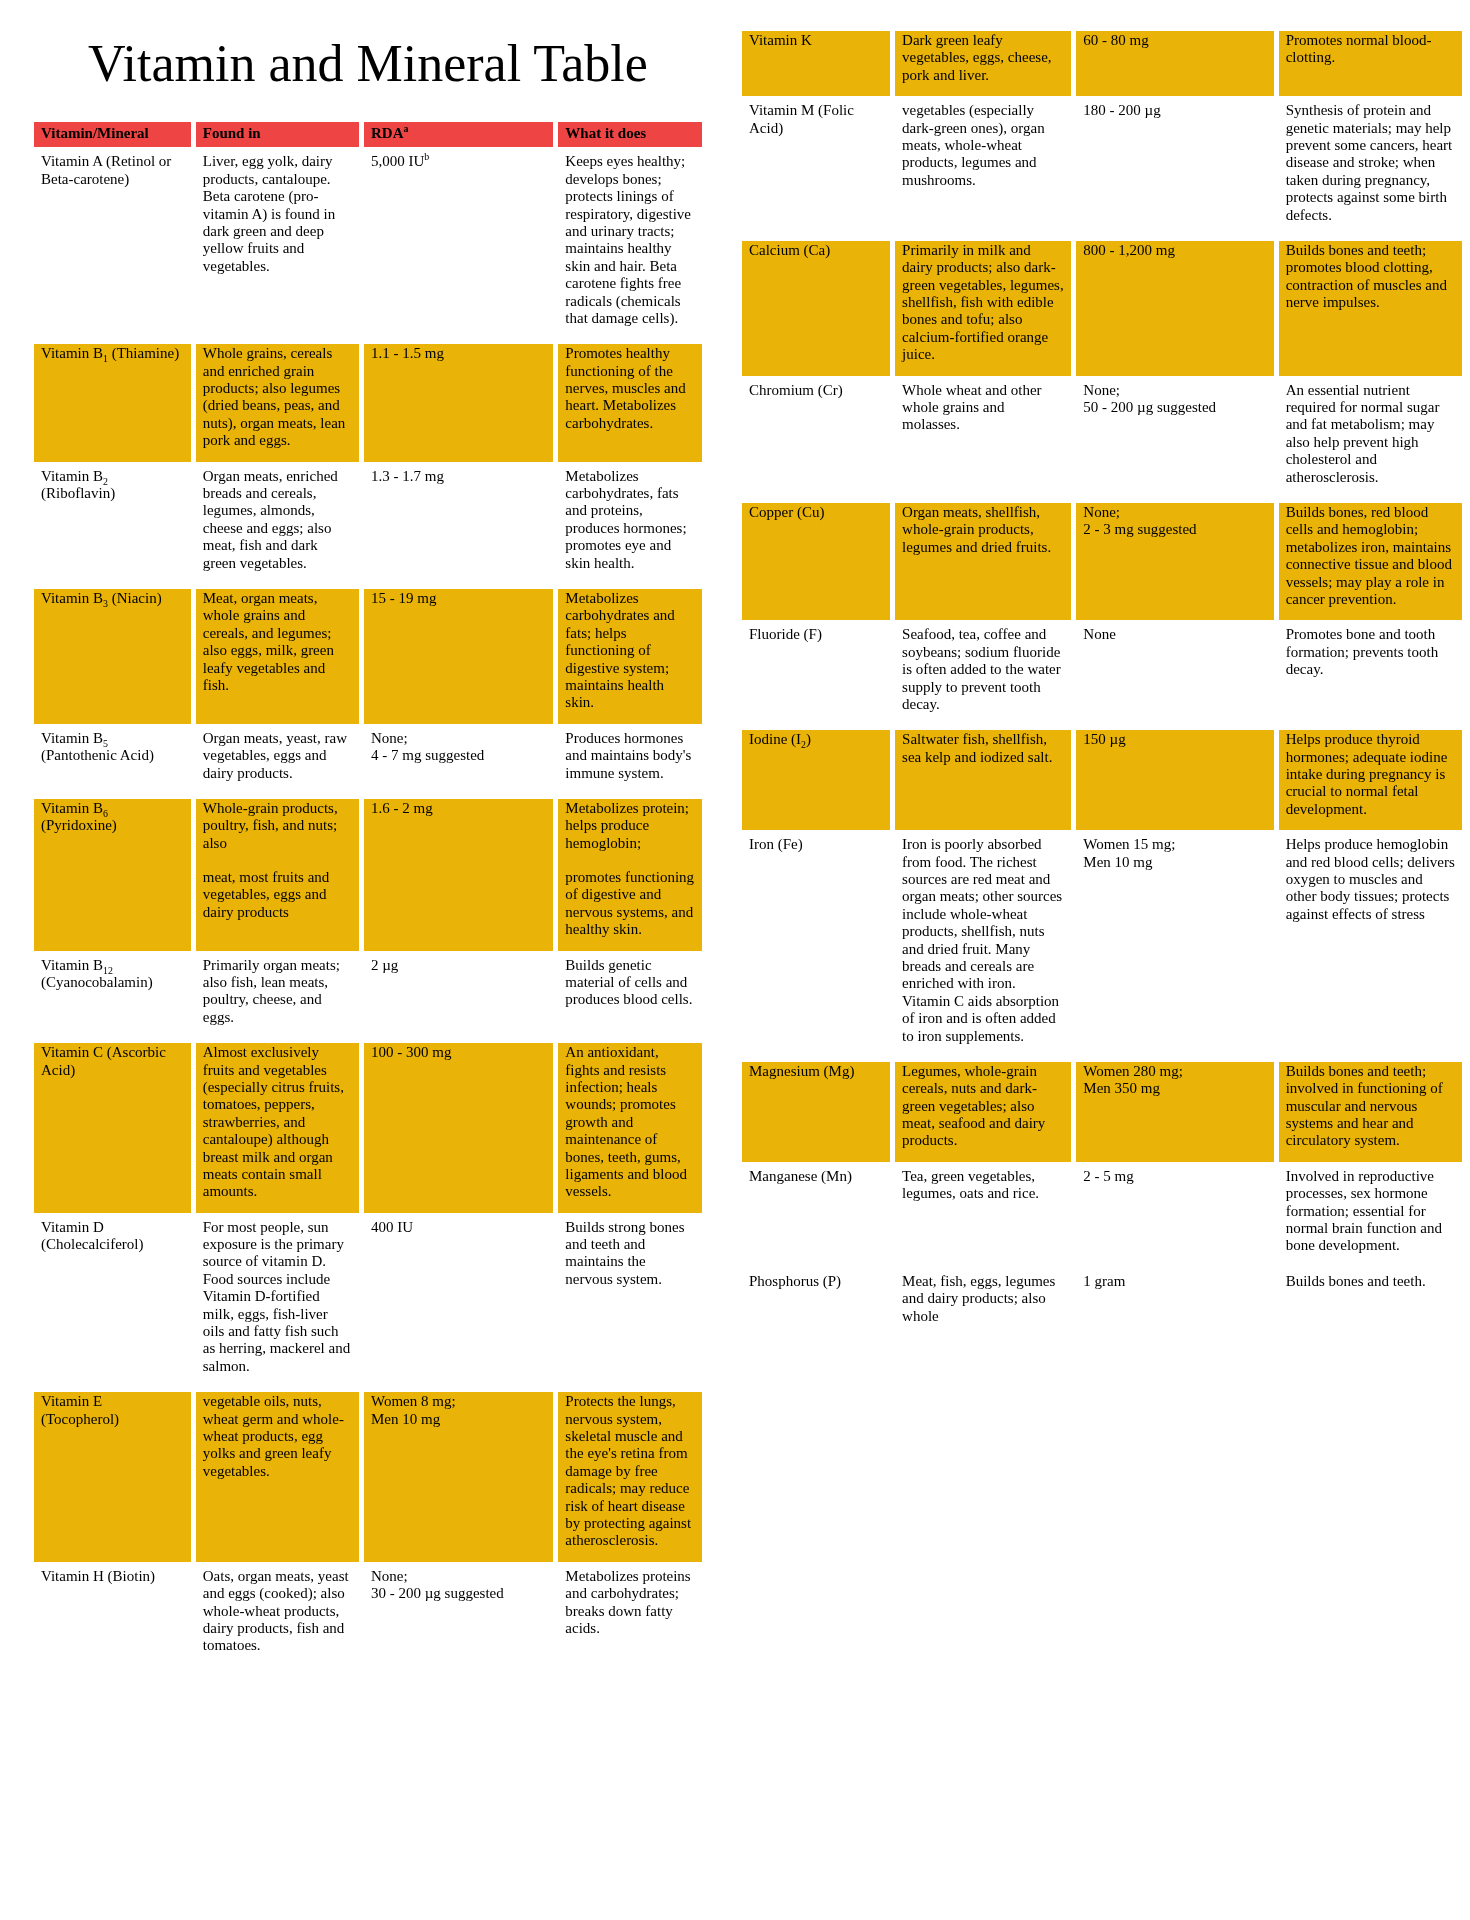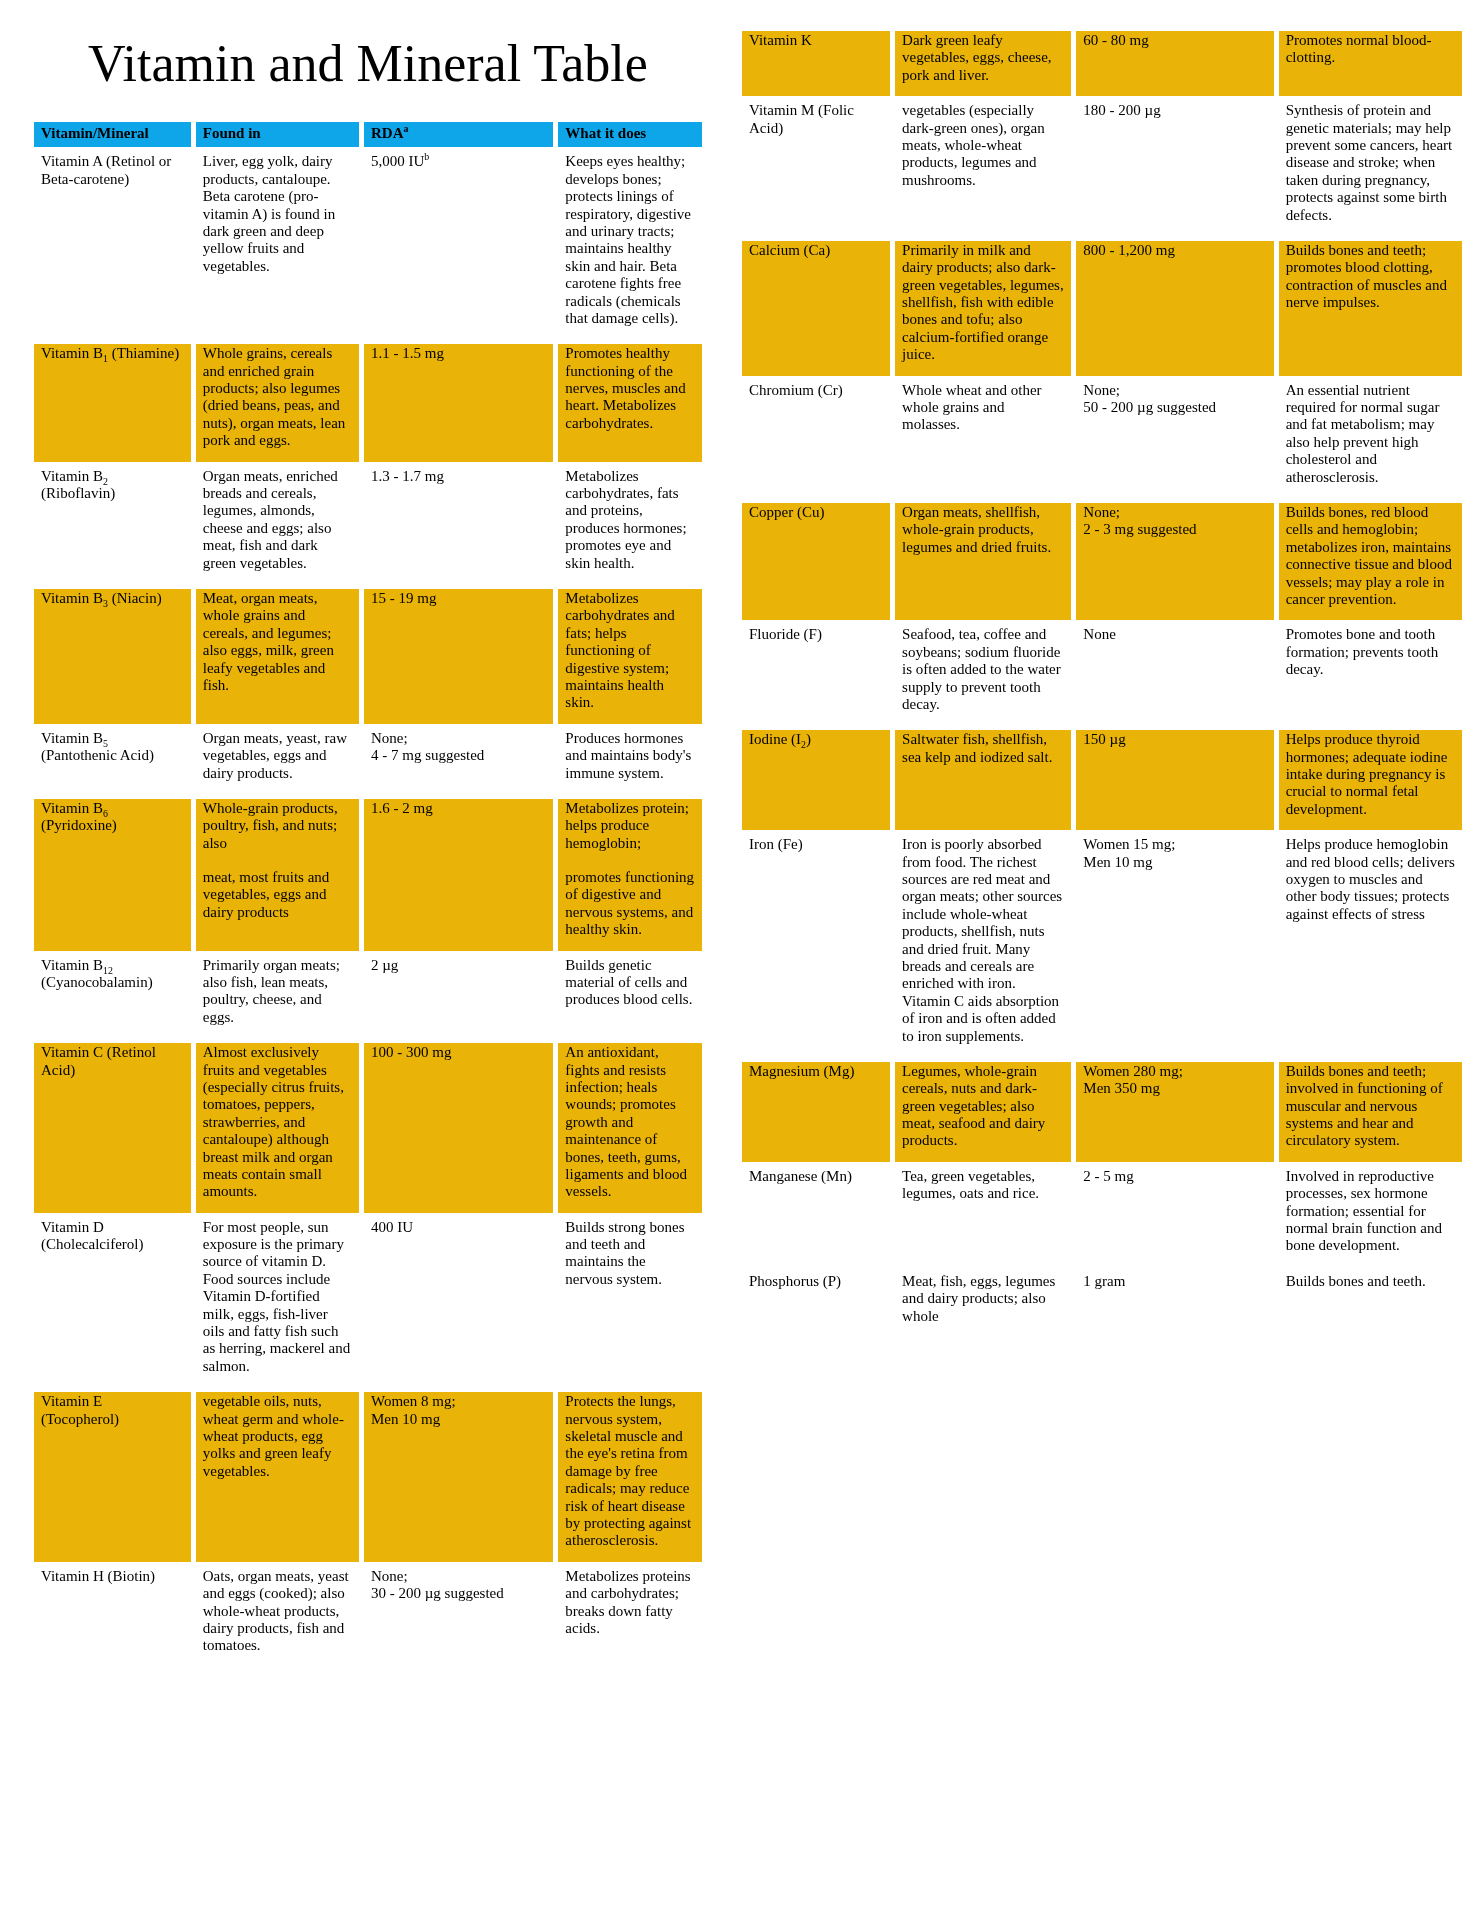--- a/index.html
+++ b/index.html
@@ -35,21 +35,21 @@
     text-align: left;
     padding: 1px 7px 12px 7px;
     font-size: 15px;
     line-height: 1.16;
     overflow: hidden;
   }
   .vm-table th {
     font-weight: 700;
     padding-top: 3px;
     padding-bottom: 5px;
-    background: #0ea5e9;
+    background: #ef4444;
   }
   .vm-table tr.shaded td { background: #eab308; }
   .para + .para { margin-top: 17px; }
   sub, sup { font-size: 66%; line-height: 0; }
   
   col.c-name  { width: 24%; }
   col.c-found { width: 25%; }
   col.c-rda   { width: 29%; }
   col.c-does  { width: 22%; }
   .col-right col.c-name  { width: 21%; }
@@ -175,21 +175,21 @@
             </td>
             <td>
               <div class="para">2 µg</div>
             </td>
             <td>
               <div class="para">Builds genetic material of cells and produces blood cells.</div>
             </td>
           </tr>
           <tr class="shaded">
             <td>
-              <div class="para">Vitamin C (Retinol Acid)</div>
+              <div class="para">Vitamin C (Ascorbic Acid)</div>
             </td>
             <td>
               <div class="para">Almost exclusively fruits and vegetables (especially citrus fruits, tomatoes, peppers, strawberries, and cantaloupe) although breast milk and organ meats contain small amounts.</div>
             </td>
             <td>
               <div class="para">100 - 300 mg</div>
             </td>
             <td>
               <div class="para">An antioxidant, fights and resists infection; heals wounds; promotes growth and maintenance of bones, teeth, gums, ligaments and blood vessels.</div>
             </td>

